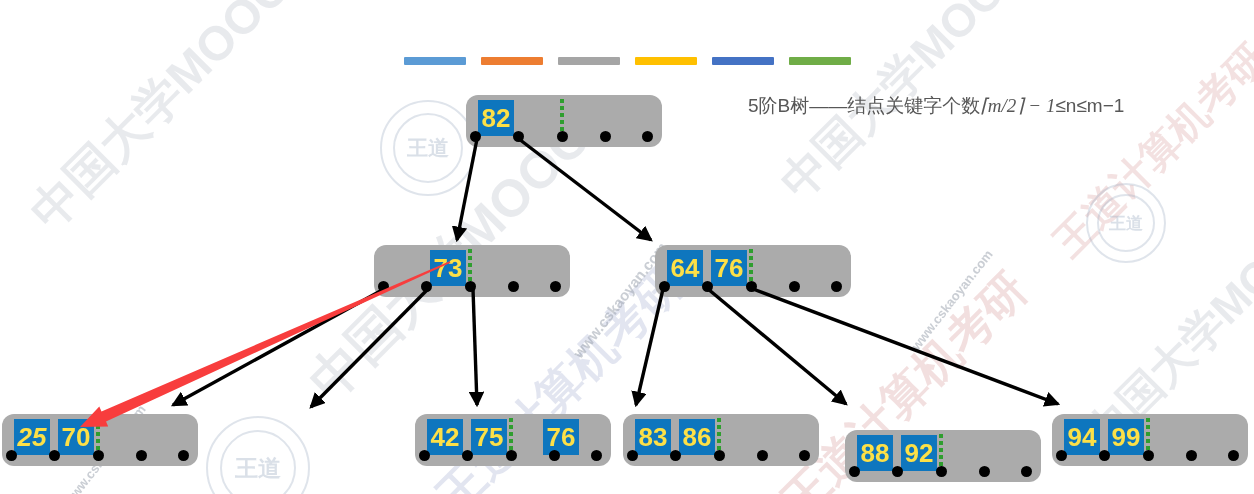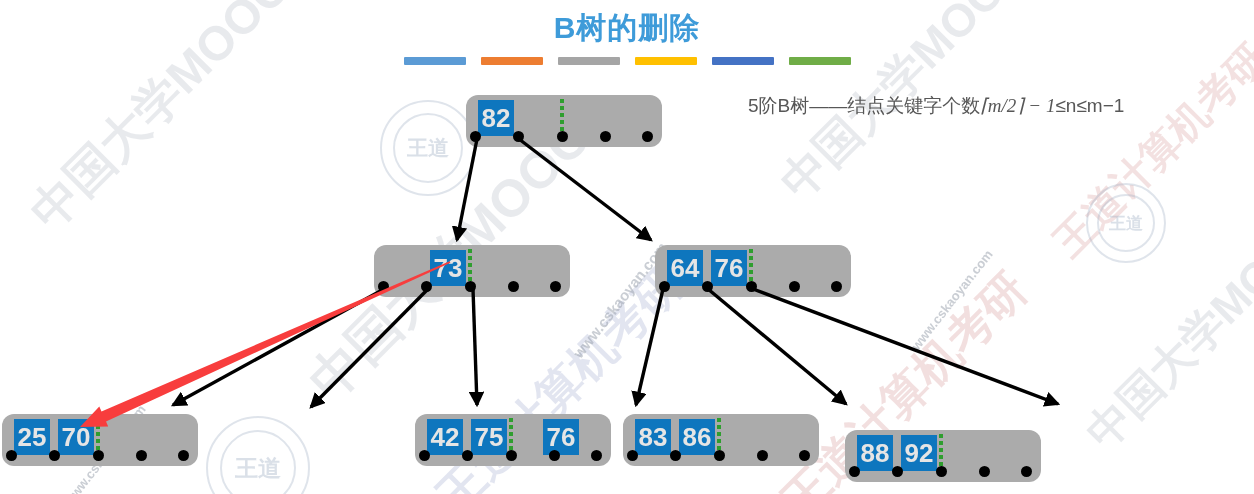--- a/index.html
+++ b/index.html
@@ -6,21 +6,21 @@
   .stage{position:relative;width:1254px;height:494px;background:#fff;overflow:hidden;
          font-family:"Liberation Sans",sans-serif}
   .wm-layer{position:absolute;inset:0;z-index:1;pointer-events:none}
   .watermark{position:absolute;white-space:nowrap;font-weight:bold;transform:translate(-50%,-50%) rotate(-45deg)}
   .stamp{position:absolute;border-radius:50%;display:flex;align-items:center;justify-content:center;
          transform:translate(-50%,-50%)}
   .stamp .inner{width:72%;height:72%;border-radius:50%;display:flex;align-items:center;justify-content:center;
          font-weight:bold}
   .tree-layer{position:absolute;inset:0;z-index:2}
   .bnode{position:absolute;background:var(--node-bg,#ABABAB);border-radius:12px;width:196px;height:52px}
-  .key{position:absolute;top:5px;width:36px;height:36px;background:var(--key-bg,#0E76BE);color:#e5e5e5;
+  .key{position:absolute;top:5px;width:36px;height:36px;background:var(--key-bg,#0E76BE);color:#fde047;
        font-size:26px;font-weight:bold;text-align:center;line-height:37px}
   .dot{position:absolute;width:11px;height:11px;border-radius:50%;background:#000;top:36px}
   .divider{position:absolute;top:4px;width:4px;height:39px;
        background-image:repeating-linear-gradient(to bottom,var(--divider,#2F9E2F) 0 4px,transparent 4px 7px)}
   .edges{position:absolute;left:0;top:0;z-index:3;pointer-events:none}
   .top-layer{position:absolute;inset:0;z-index:4;pointer-events:none}
   .page-title{position:absolute;top:8px;left:0;right:0;text-align:center;font-size:30px;font-weight:bold;
        color:var(--title,#3E9BD9);letter-spacing:1px}
   .dash-row{position:absolute;top:57px;left:0;right:0;display:flex;justify-content:center;gap:15px}
   .dash{width:62px;height:8px;border-radius:1px}
@@ -80,21 +80,21 @@
         <div class="key" style="left: 12px;">64</div>
         <div class="key" style="left: 56px;">76</div>
         <span class="dot" style="left: 3.5px;"></span>
         <span class="dot" style="left: 46.5px;"></span>
         <span class="dot" style="left: 90.5px;"></span>
         <span class="dot" style="left: 133.5px;"></span>
         <span class="dot" style="left: 175.5px;"></span>
       </div>
       <div class="bnode" style="left: 2px; top: 414px; width: 196px; height: 52px;">
         <div class="divider" style="left: 94px;"></div>
-        <div class="key" style="left: 12px;">25</div>
+        <div class="key" style="left: 12px; font-style: italic;">25</div>
         <div class="key" style="left: 56px;">70</div>
         <span class="dot" style="left: 3.5px;"></span>
         <span class="dot" style="left: 46.5px;"></span>
         <span class="dot" style="left: 90.5px;"></span>
         <span class="dot" style="left: 133.5px;"></span>
         <span class="dot" style="left: 175.5px;"></span>
       </div>
       <div class="bnode" style="left: 415px; top: 414px; width: 196px; height: 52px;">
         <div class="divider" style="left: 94px;"></div>
         <div class="key" style="left: 12px;">42</div>
@@ -119,20 +119,30 @@
       <div class="bnode" style="left: 845px; top: 430px; width: 196px; height: 52px;">
         <div class="divider" style="left: 94px;"></div>
         <div class="key" style="left: 12px;">88</div>
         <div class="key" style="left: 56px;">92</div>
         <span class="dot" style="left: 3.5px;"></span>
         <span class="dot" style="left: 46.5px;"></span>
         <span class="dot" style="left: 90.5px;"></span>
         <span class="dot" style="left: 133.5px;"></span>
         <span class="dot" style="left: 175.5px;"></span>
       </div>
+      <div class="bnode" style="left: 1052px; top: 414px; width: 196px; height: 52px;">
+        <div class="divider" style="left: 94px;"></div>
+        <div class="key" style="left: 12px;">94</div>
+        <div class="key" style="left: 56px;">99</div>
+        <span class="dot" style="left: 3.5px;"></span>
+        <span class="dot" style="left: 46.5px;"></span>
+        <span class="dot" style="left: 90.5px;"></span>
+        <span class="dot" style="left: 133.5px;"></span>
+        <span class="dot" style="left: 175.5px;"></span>
+      </div>
     </div>
 
   <svg class="edges" width="1254" height="494">
     <defs>
       <marker id="ah" viewBox="0 0 10 10" refX="8.5" refY="5" markerWidth="4.6" markerHeight="4.6" orient="auto-start-reverse" markerUnits="strokeWidth">
         <path d="M0 0 L10 5 L0 10 z" fill="#000"></path>
       </marker>
     </defs>
     <g id="edge-group">
         <line x1="477" y1="139" x2="457" y2="240" stroke="#000000" stroke-width="3.4" marker-end="url(#ah)"></line>
@@ -141,21 +151,20 @@
         <line x1="428" y1="289" x2="311" y2="407" stroke="#000000" stroke-width="3.4" marker-end="url(#ah)"></line>
         <line x1="473" y1="289" x2="477" y2="405" stroke="#000000" stroke-width="3.4" marker-end="url(#ah)"></line>
         <line x1="663" y1="289" x2="636" y2="405" stroke="#000000" stroke-width="3.4" marker-end="url(#ah)"></line>
         <line x1="708" y1="289" x2="846" y2="404" stroke="#000000" stroke-width="3.4" marker-end="url(#ah)"></line>
         <line x1="753" y1="289" x2="1058" y2="404" stroke="#000000" stroke-width="3.4" marker-end="url(#ah)"></line>
       </g>
     <polygon id="highlight-arrow" points="449.6,261.2 101.5,411.4 99.3,406.4 80.0,427.0 108.2,426.5 106.0,421.4 450.4,262.8" fill="#F83D3D"></polygon>
   </svg>
 
   <div class="top-layer">
-    <div class="page-title">B树的删除</div>
     <div class="dash-row" id="dash-row">
         <span class="dash" style="background: rgb(91, 155, 213);"></span>
         <span class="dash" style="background: rgb(237, 125, 49);"></span>
         <span class="dash" style="background: rgb(165, 165, 165);"></span>
         <span class="dash" style="background: rgb(255, 192, 0);"></span>
         <span class="dash" style="background: rgb(68, 114, 196);"></span>
         <span class="dash" style="background: rgb(112, 173, 71);"></span>
       </div>
     <div class="annotation">
       <div><span>5阶B树——结点关键字个数</span><span class="math">⌈m/2⌉ − 1</span><span>≤n≤m−1</span></div>

